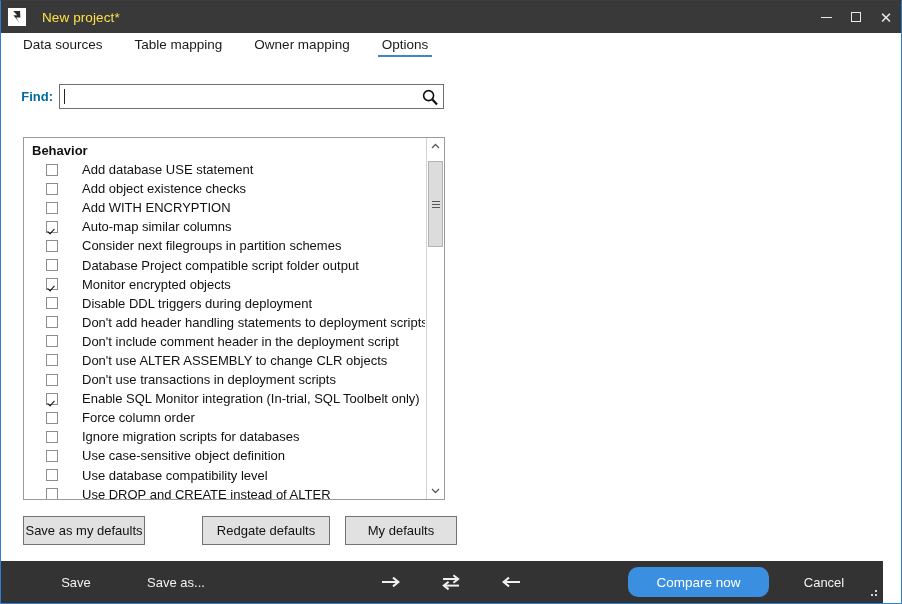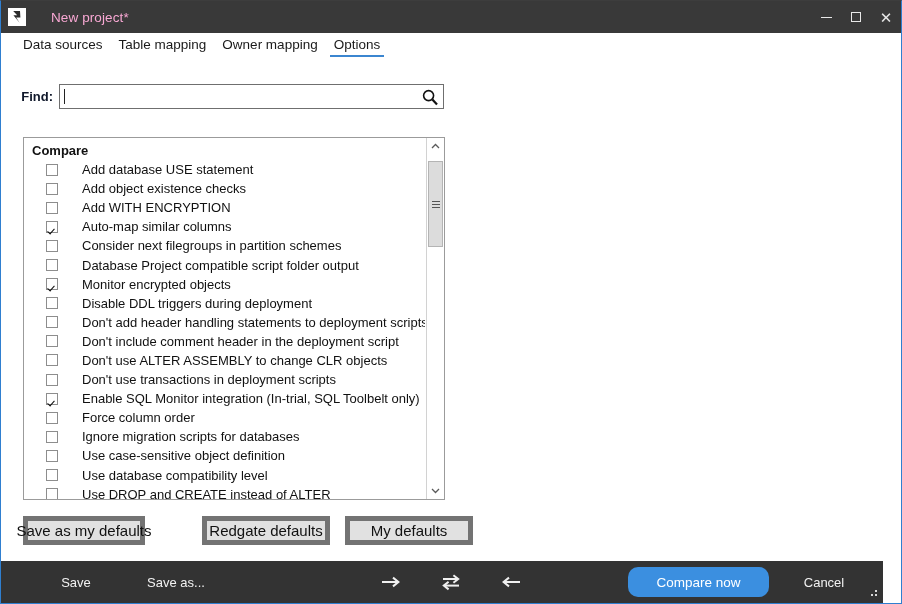--- a/index.html
+++ b/index.html
@@ -40,22 +40,22 @@
     height: 18px;
     margin-left: 7px;
     background: #ffffff;
     display: flex;
     align-items: center;
     justify-content: center;
     flex: 0 0 auto;
   }
   .app-logo svg { display: block; }
   .win-title {
-    margin-left: 25px;
-    color: #f9a8d4;
+    margin-left: 16px;
+    color: #fde047;
     font-size: 13.5px;
     letter-spacing: 0.1px;
     white-space: nowrap;
   }
   .win-buttons {
     margin-left: auto;
     display: flex;
     height: 32px;
   }
   .win-btn {
@@ -89,21 +89,21 @@
     height: 26px;
     background: #ffffff;
     display: flex;
     align-items: flex-start;
     padding-top: 2px;
     box-sizing: border-box;
   }
   .tab {
     position: relative;
     padding: 2px 6px 5px 6px;
-    margin-left: 4px;
+    margin-left: 20px;
     font-size: 13.5px;
     color: #1a1a1a;
     white-space: nowrap;
   }
   .tab:first-child { margin-left: 16px; }
   .tab.active::after {
     content: "";
     position: absolute;
     left: 2px; right: 2px;
     bottom: 0;
@@ -118,21 +118,21 @@
     width: 900px;
     height: 34px;
     display: flex;
     align-items: center;
   }
   .find-label {
     width: 58px;
     text-align: right;
     font-size: 13px;
     font-weight: bold;
-    color: #0f172a;
+    color: #0369a1;
     padding-right: 6px;
     box-sizing: border-box;
   }
   .find-box {
     position: relative;
     width: 385px;
     height: 25px;
     border: 1px solid #6f6f6f;
     background: #ffffff;
     box-sizing: border-box;
@@ -271,34 +271,34 @@
     position: absolute;
     left: 22px; top: 515px;
     width: 460px;
     height: 30px;
   }
   .btn-gray {
     position: absolute;
     top: 0;
     height: 29px;
     background: #e1e1e1;
-    border: 5px solid #737373;
-    box-sizing: border-box;
-    font-size: 15px;
+    border: 1px solid #737373;
+    box-sizing: border-box;
+    font-size: 13px;
     color: #111111;
     font-family: "Liberation Sans", sans-serif;
     display: flex;
     align-items: center;
     justify-content: center;
     white-space: nowrap;
     padding: 0 8px;
   }
   #btn-save-defaults { left: 0;   width: 122px; }
   #btn-redgate-defaults { left: 179px; width: 128px; }
-  #btn-my-defaults { left: 322px; width: 128px; }
+  #btn-my-defaults { left: 322px; width: 112px; }
 
   
   .bottombar {
     position: absolute;
     left: 0; bottom: 0;
     width: 882px;
     height: 42px;
     background: #333333;
     display: flex;
     align-items: center;
@@ -390,21 +390,21 @@
         <svg width="18" height="18" viewBox="0 0 18 18" aria-hidden="true">
           <circle cx="7.6" cy="7.6" r="5" fill="none" stroke="#111" stroke-width="1.6"></circle>
           <line x1="11.4" y1="11.4" x2="16" y2="16.4" stroke="#111" stroke-width="2.2"></line>
         </svg>
       </span>
     </div>
   </div>
 
   <div class="list-panel">
     <div class="list-inner">
-      <div class="group-header">Compare</div>
+      <div class="group-header">Behavior</div>
       <div id="opt-rows">
           <div class="opt-row">
             <span class="cbx"></span>
             <span class="opt-label">Add database USE statement</span>
           </div>
           <div class="opt-row">
             <span class="cbx"></span>
             <span class="opt-label">Add object existence checks</span>
           </div>
           <div class="opt-row">

